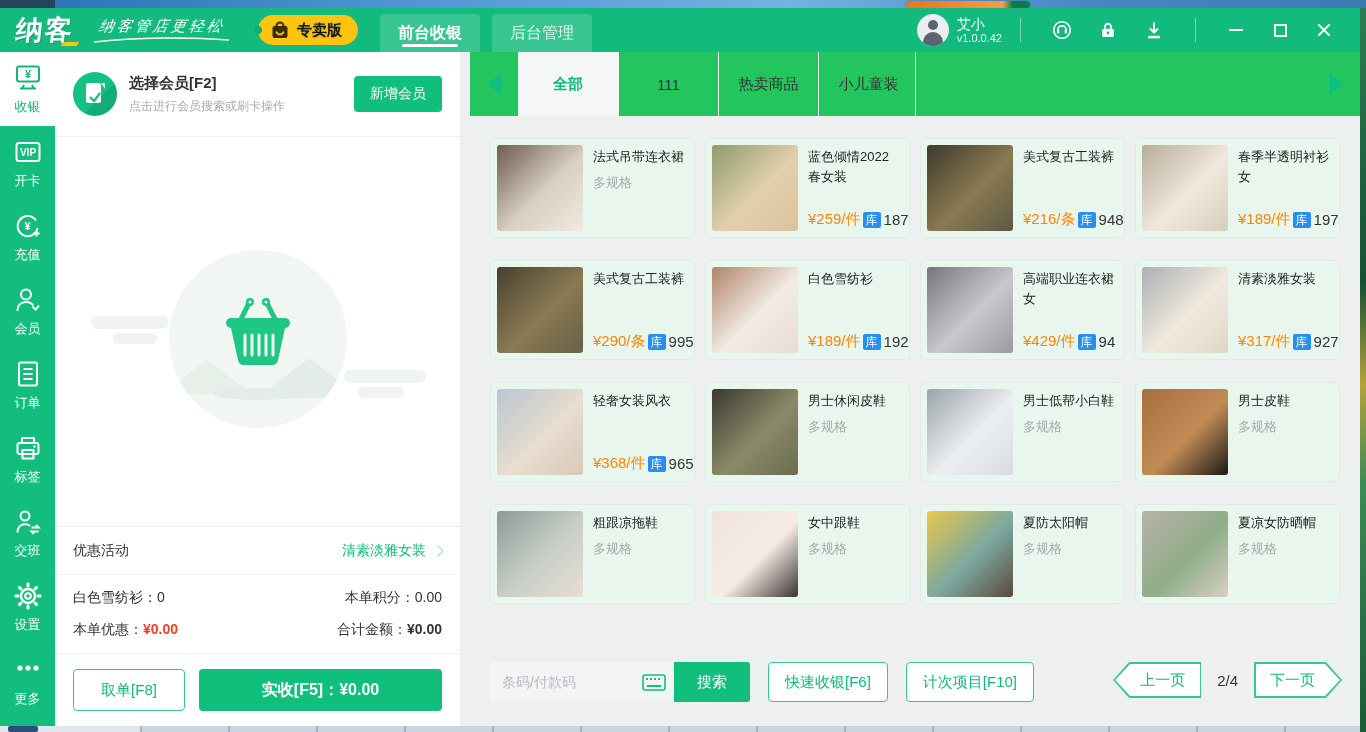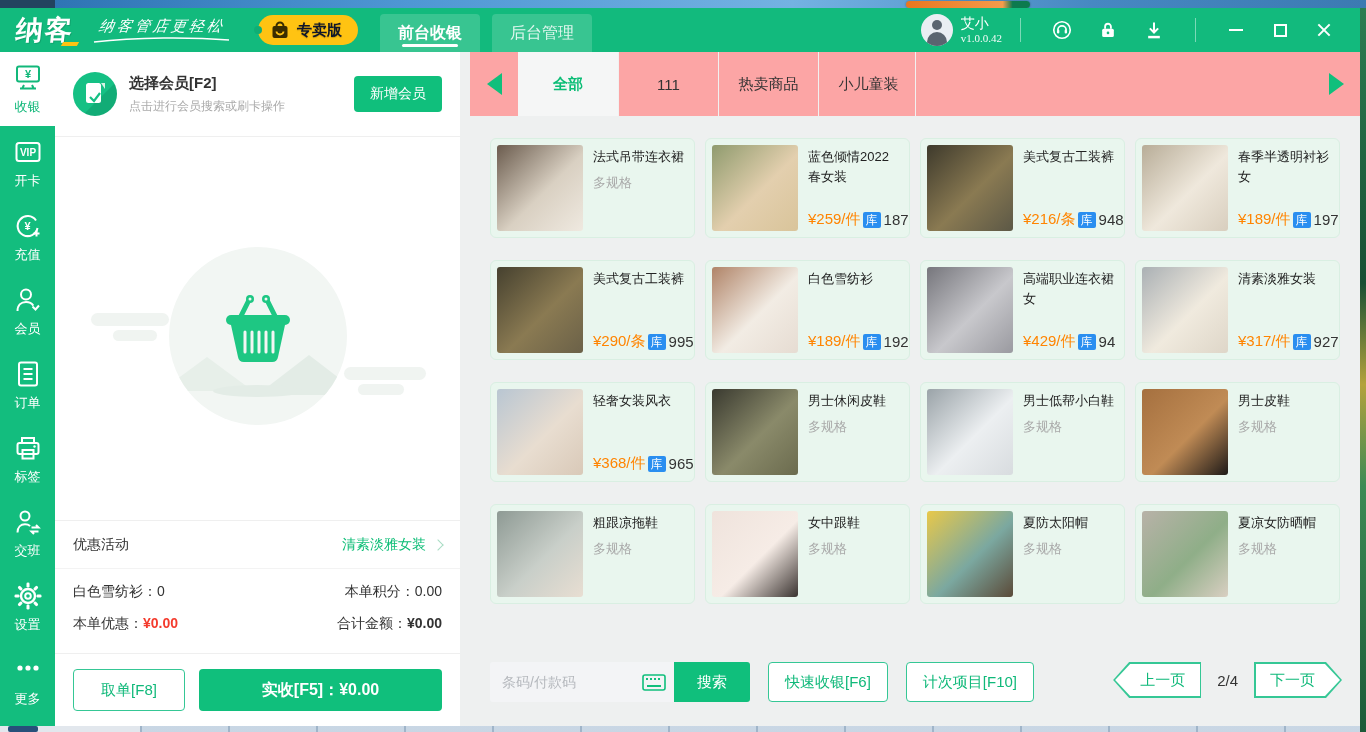--- a/index.html
+++ b/index.html
@@ -34,21 +34,21 @@
   .badge .bag-label { font-size:15px; font-weight:bold; color:#0f172a; text-shadow:0 1px 1px rgba(120,90,0,.35); }
   .htabs { display:flex; align-items:flex-end; height:44px; margin-left:22px; gap:12px; }
   .htab { height:38px; min-width:100px; padding:0 18px; display:flex; align-items:center; justify-content:center;
     background:rgba(255,255,255,.16); border-radius:4px 4px 0 0; font-size:16px; color:rgba(255,255,255,.85); position:relative; cursor:default; }
   .htab.active { color:#fff; font-weight:bold; }
   .htab.active::after { content:""; position:absolute; bottom:5px; left:22px; right:22px; height:3px; background:#fff; border-radius:2px; }
   .hdr-right { margin-left:auto; display:flex; align-items:center; margin-right:14px; }
   .avatar { width:32px; height:32px; border-radius:50%; background:#e9eef3; position:relative; overflow:hidden; flex:0 0 32px; }
   .avatar .head { position:absolute; left:11px; top:6px; width:10px; height:10px; border-radius:50%; background:#5a6570; }
   .avatar .bust { position:absolute; left:6px; top:18px; width:20px; height:14px; border-radius:10px 10px 0 0; background:#5a6570; }
-  .user-meta { margin-left:8px; line-height:1.15;font-family:Liberation Serif, serif; }
+  .user-meta { margin-left:8px; line-height:1.15; }
   .user-name { font-size:14px; }
   .user-ver { font-size:11px; opacity:.95; }
   .vsep { width:1px; height:24px; background:rgba(255,255,255,.45); margin:0 18px; }
   .hicon { width:22px; height:22px; margin:0 12px; display:flex; align-items:center; justify-content:center; }
   .winbtns { display:flex; align-items:center; gap:0; }
   .winbtn { width:44px; height:34px; display:flex; align-items:center; justify-content:center; }
   .g-min { width:14px; height:2px; background:#fff; }
   .g-max { width:13px; height:13px; border:2px solid #fff; }
   .g-close { position:relative; width:16px; height:16px; }
   .g-close::before,.g-close::after { content:""; position:absolute; left:0; top:7px; width:16px; height:2px; background:#fff; }
@@ -86,30 +86,30 @@
   .cl2 { left:58px; top:calc(46% + 17px); width:44px; height:11px; }
   .cr1 { right:34px; top:60%; width:82px; height:13px; }
   .cr2 { right:56px; top:calc(60% + 17px); width:46px; height:11px; }
 
   .promo-row { border-top:1px solid #efefef; height:48px; display:flex; align-items:center; padding:0 18px; }
   .promo-label { font-size:14px; color:#333; }
   .promo-link { margin-left:auto; font-size:14px; color:#0cbd76; display:flex; align-items:center; gap:8px; }
   .chev { width:8px; height:8px; border-top:1.6px solid #a8dcc4; border-right:1.6px solid #a8dcc4; transform:rotate(45deg); }
   .totals { border-top:1px solid #f3f3f3; padding:14px 18px 12px; }
   .trow { display:flex; justify-content:space-between; font-size:14px; color:#333; margin-bottom:14px; }
-  .trow:last-child { margin-bottom:8px;align-items:center; }
+  .trow:last-child { margin-bottom:2px;align-items:center; }
   .val-red { color:#f43b2d; font-weight:bold; }
   .val-bold { font-weight:bold; }
   .actions { border-top:1px solid #efefef; padding:15px 18px; display:flex; gap:14px; }
   .btn-hold { width:112px; height:42px; background:#fff; border:1px solid #35c795; color:#10b97a; font-size:15px; border-radius:4px; }
   .btn-pay { flex:1; height:42px; background:#10bf7c; border:none; color:#fff; font-size:16px; font-weight:bold; border-radius:4px; }
 
   
   .catalog { flex:1; background:#eef0f0; display:flex; flex-direction:column; min-width:0; }
-  .catbar { background:#fca5a5; height:64px; display:flex; align-items:stretch; flex:0 0 64px; }
+  .catbar { background:#22c55e; height:64px; display:flex; align-items:stretch; flex:0 0 64px; }
   .cat-arrow { width:48px; display:flex; align-items:center; justify-content:center; }
   .tri { width:0; height:0; }
   .tri-left { border-top:11px solid transparent; border-bottom:11px solid transparent; border-right:15px solid #10bf7c; }
   .tri-right { border-top:11px solid transparent; border-bottom:11px solid transparent; border-left:15px solid #10bf7c; }
   .cat-tabs { display:flex; flex:1; min-width:0; overflow:hidden; }
   .cat-tab { flex:0 0 100px; display:flex; align-items:center; justify-content:center; border-left:1px solid #f1f1f1; font-size:15px; color:#333; white-space:nowrap; overflow:hidden; }
   .cat-tab:first-child { border-left:none; }
   .cat-tab.selected { background:#f5f6f6; color:#0cbd76; font-weight:bold; }
   .cat-end { flex:1; border-left:1px solid #f1f1f1; }
 

